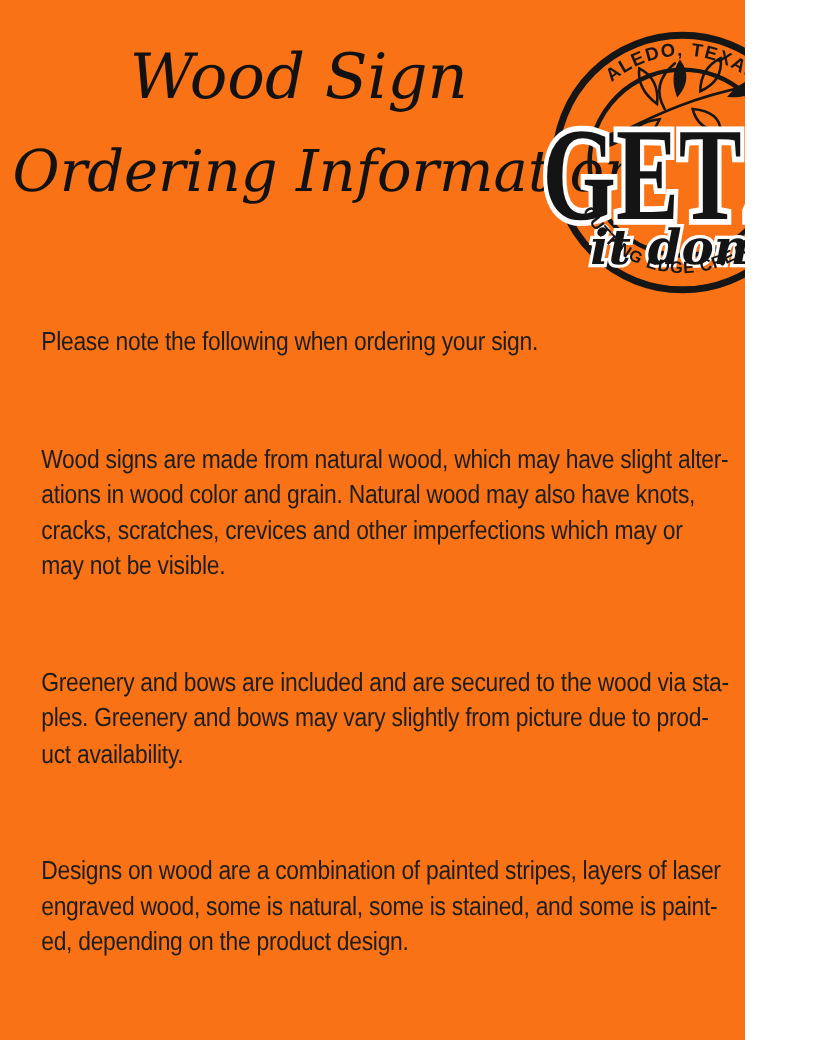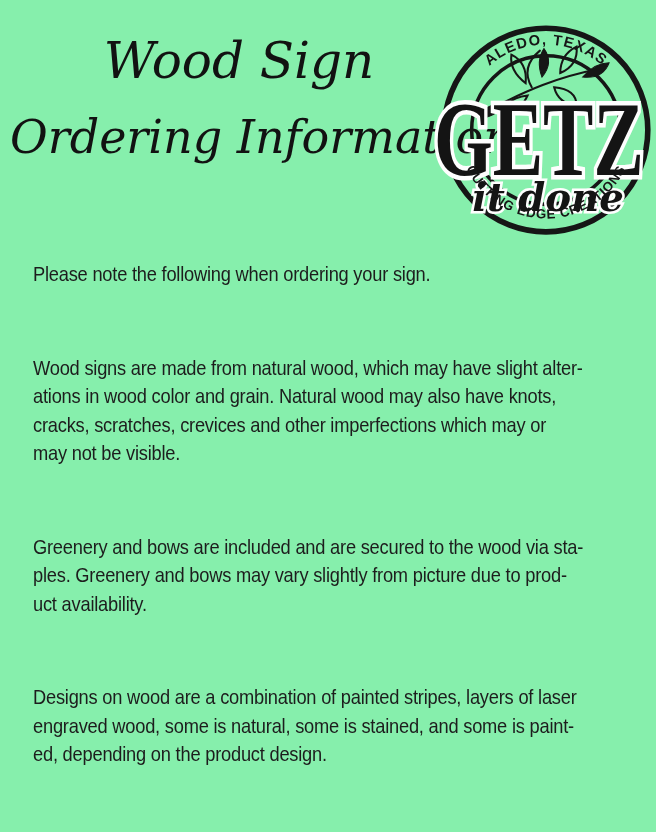--- a/index.html
+++ b/index.html
@@ -1,19 +1,19 @@
 <!DOCTYPE html>
 <html><head>
 <meta charset="utf-8">
 <style>
   html,body { margin:0; padding:0; background:#ffffff; }
   .page {
     position:relative;
-    width:656px; height:832px;
-    background:#86efac;
+    width:596px; height:832px;
+    background:#f97316;
     overflow:hidden;
     font-family:"Liberation Sans", sans-serif;
     color:#1c1c1c;
   }
 
   
   .title {
     position:absolute;
     top:22px; left:10px; width:458px;
     text-align:center;

